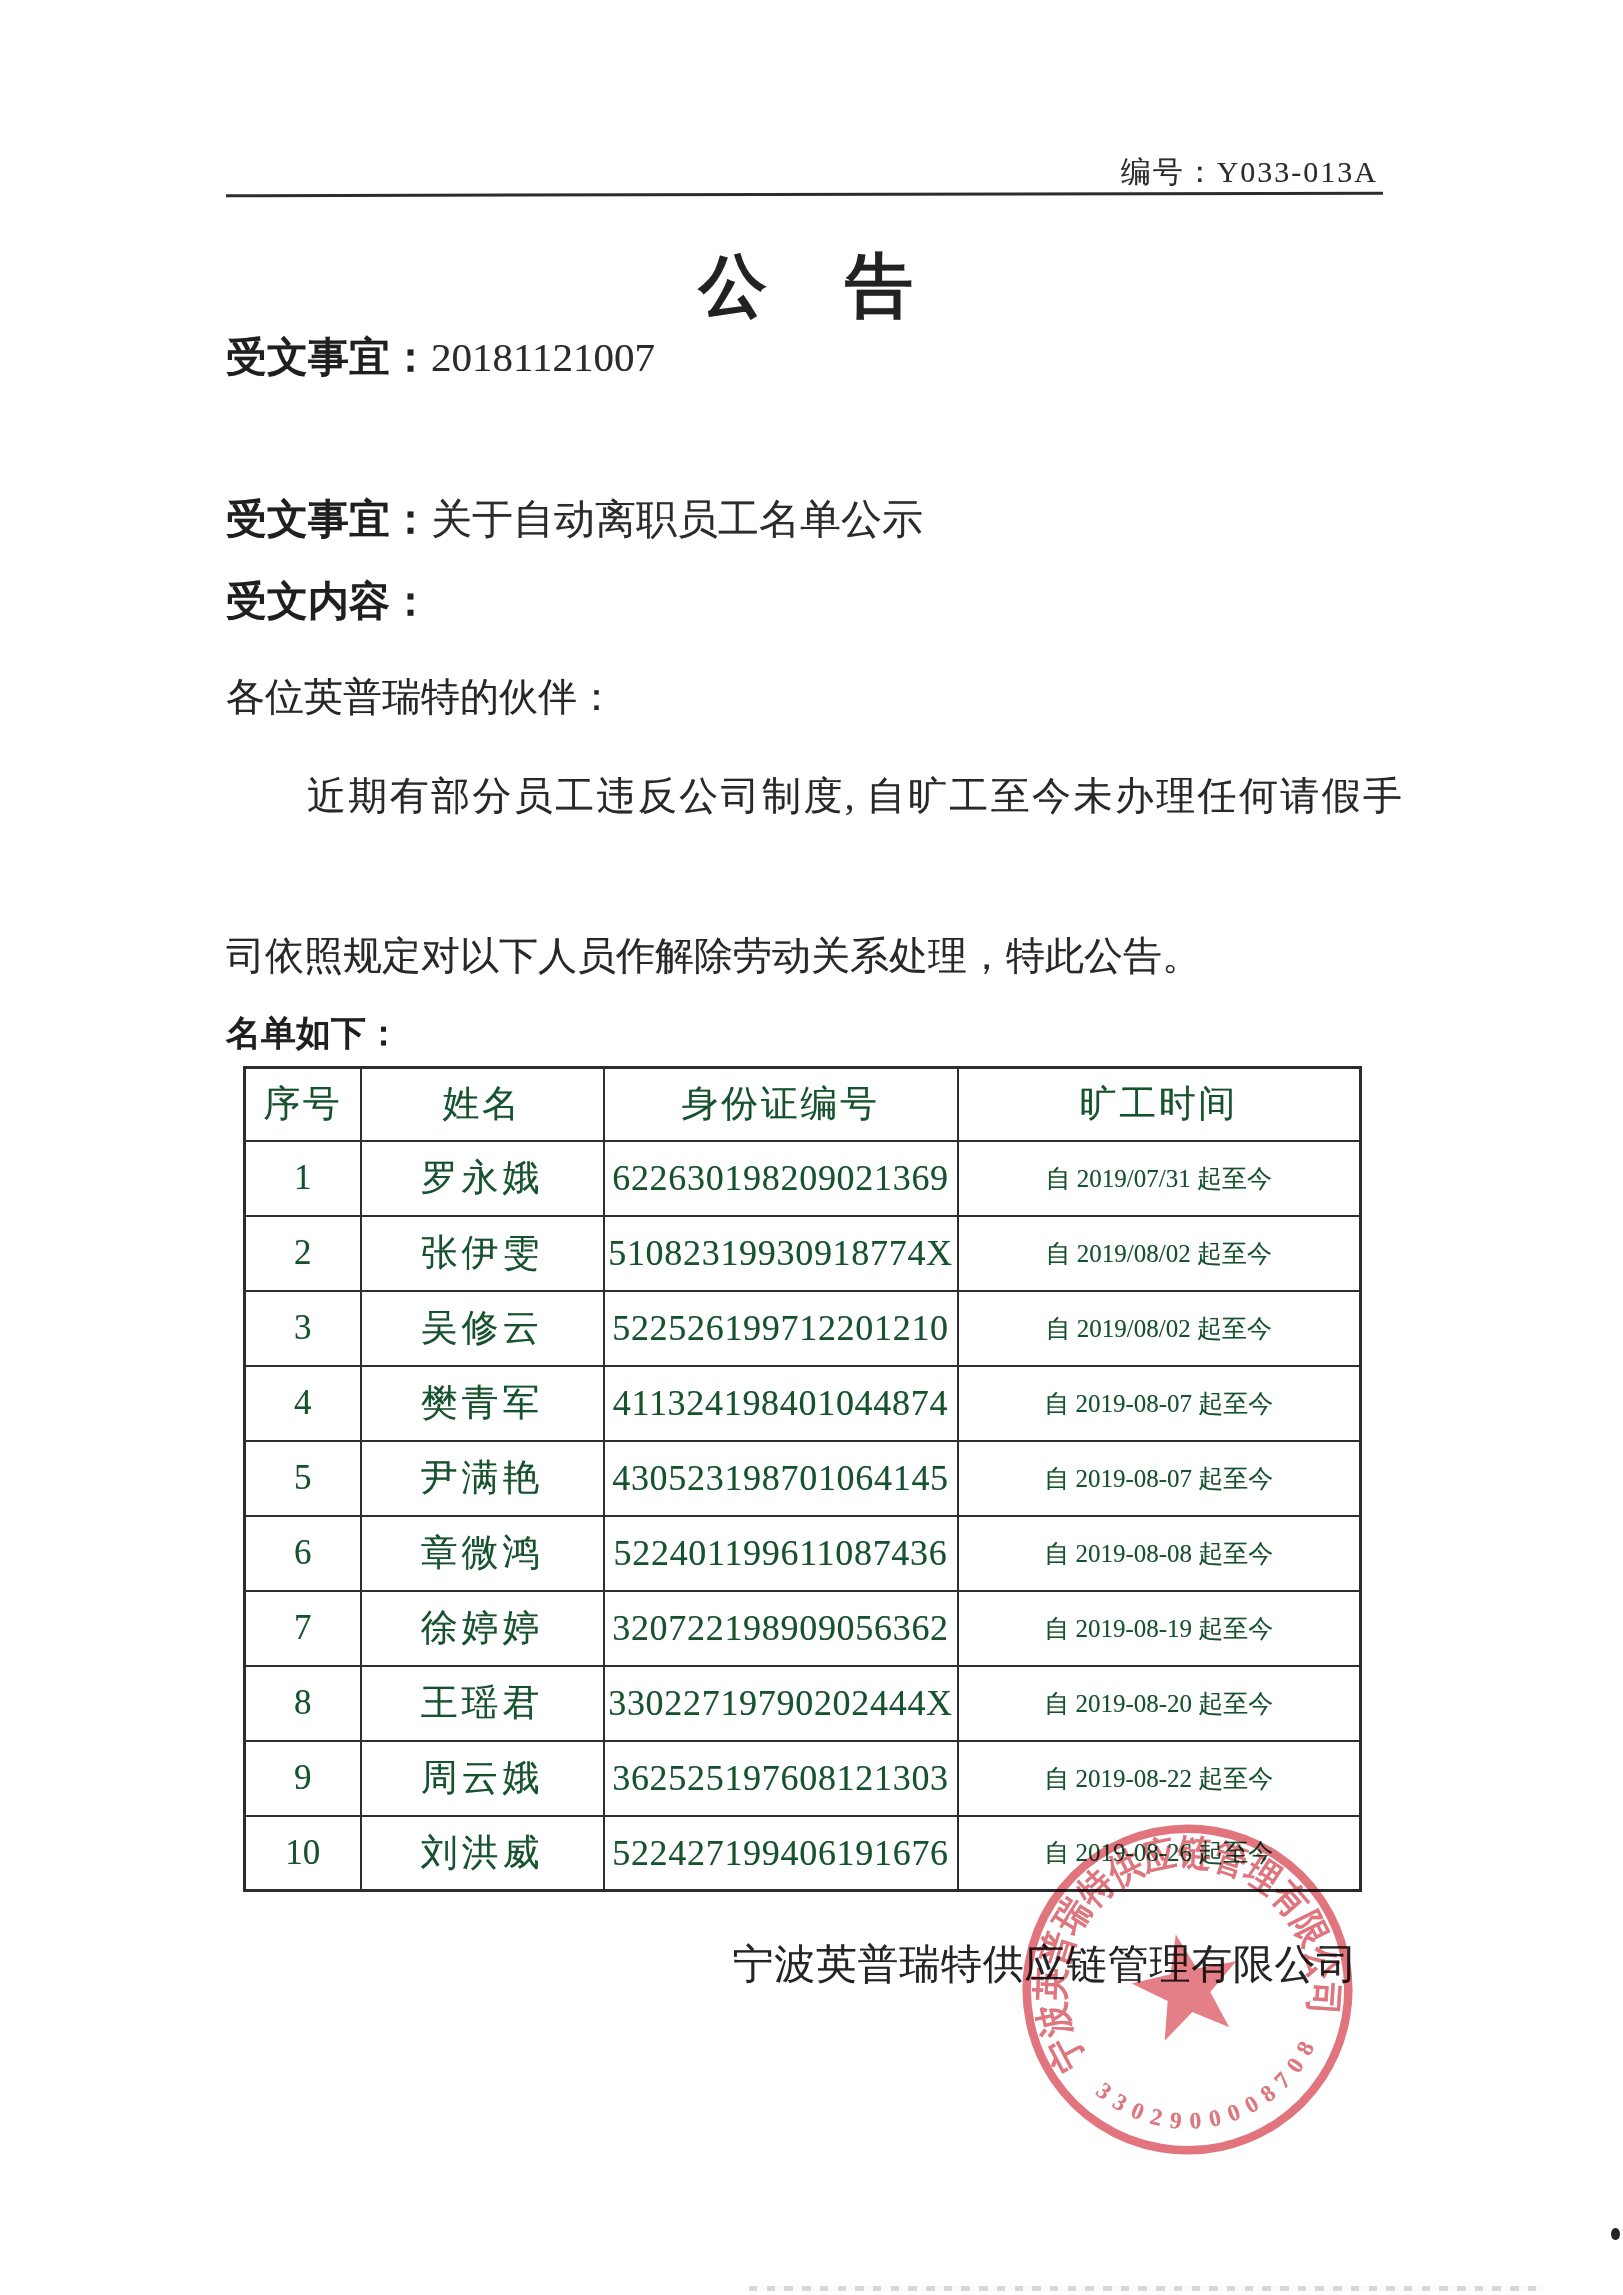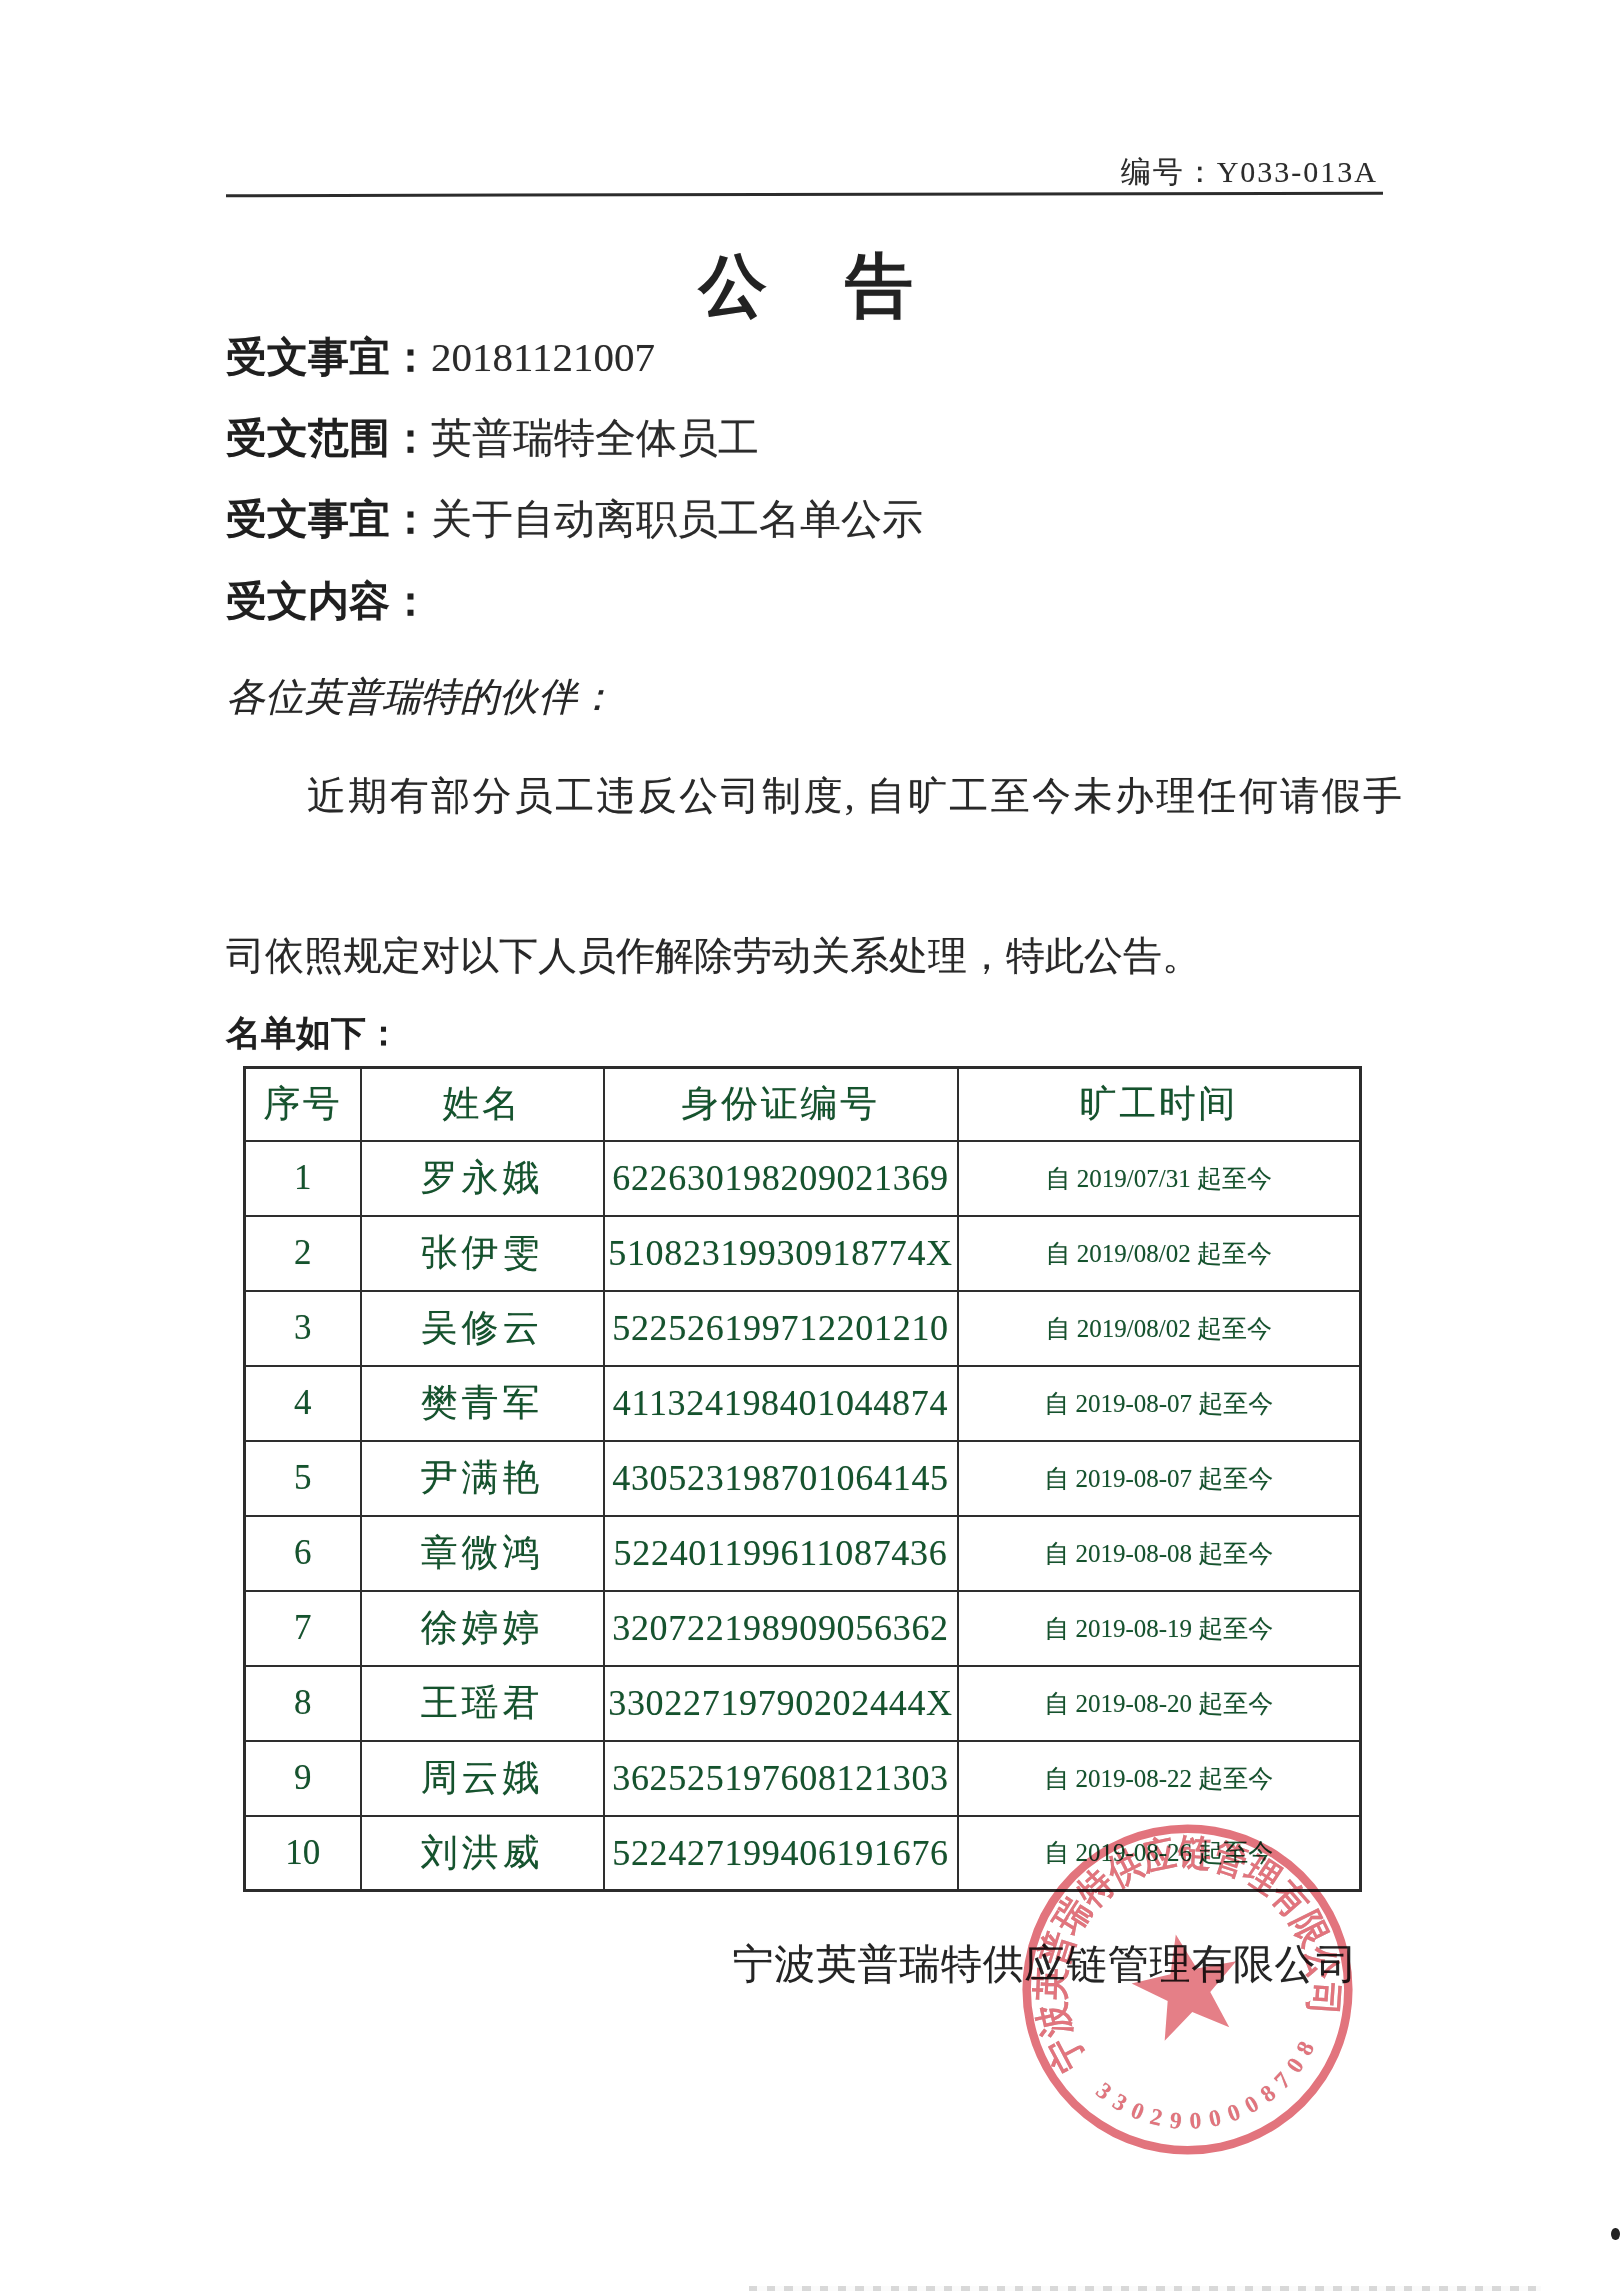--- a/index.html
+++ b/index.html
@@ -60,21 +60,20 @@
   .f1 { top: 418px; }
   .f2 { top: 499px; }
   .f3 { top: 581px; }
 
   .salutation {
     position: absolute;
     left: 226px;
     top: 677px;
     font-size: 39px;
     line-height: 1;
-    font-style: italic;
   }
   .body-line {
     position: absolute;
     left: 226px;
     width: 1176px;
     font-size: 39px;
     line-height: 1.12;
     color: #282828;
     white-space: nowrap;
   }
@@ -182,23 +181,20 @@
 
 <div class="page">
 
   <div class="doc-number">编号：Y033-013A</div>
   <div class="head-rule"></div>
 
   <div class="title">公　告</div>
 
   <div class="field-row f0">
     <span class="lbl">受文事宜：</span><span class="val">20181121007</span>
-  </div>
-  <div class="field-row f1">
-    <span class="lbl">受文范围：</span><span class="val">英普瑞特全体员工</span>
   </div>
   <div class="field-row f2">
     <span class="lbl">受文事宜：</span><span class="val">关于自动离职员工名单公示</span>
   </div>
   <div class="field-row f3">
     <span class="lbl">受文内容：</span><span class="val"></span>
   </div>
 
   <div class="salutation">各位英普瑞特的伙伴：</div>
 

